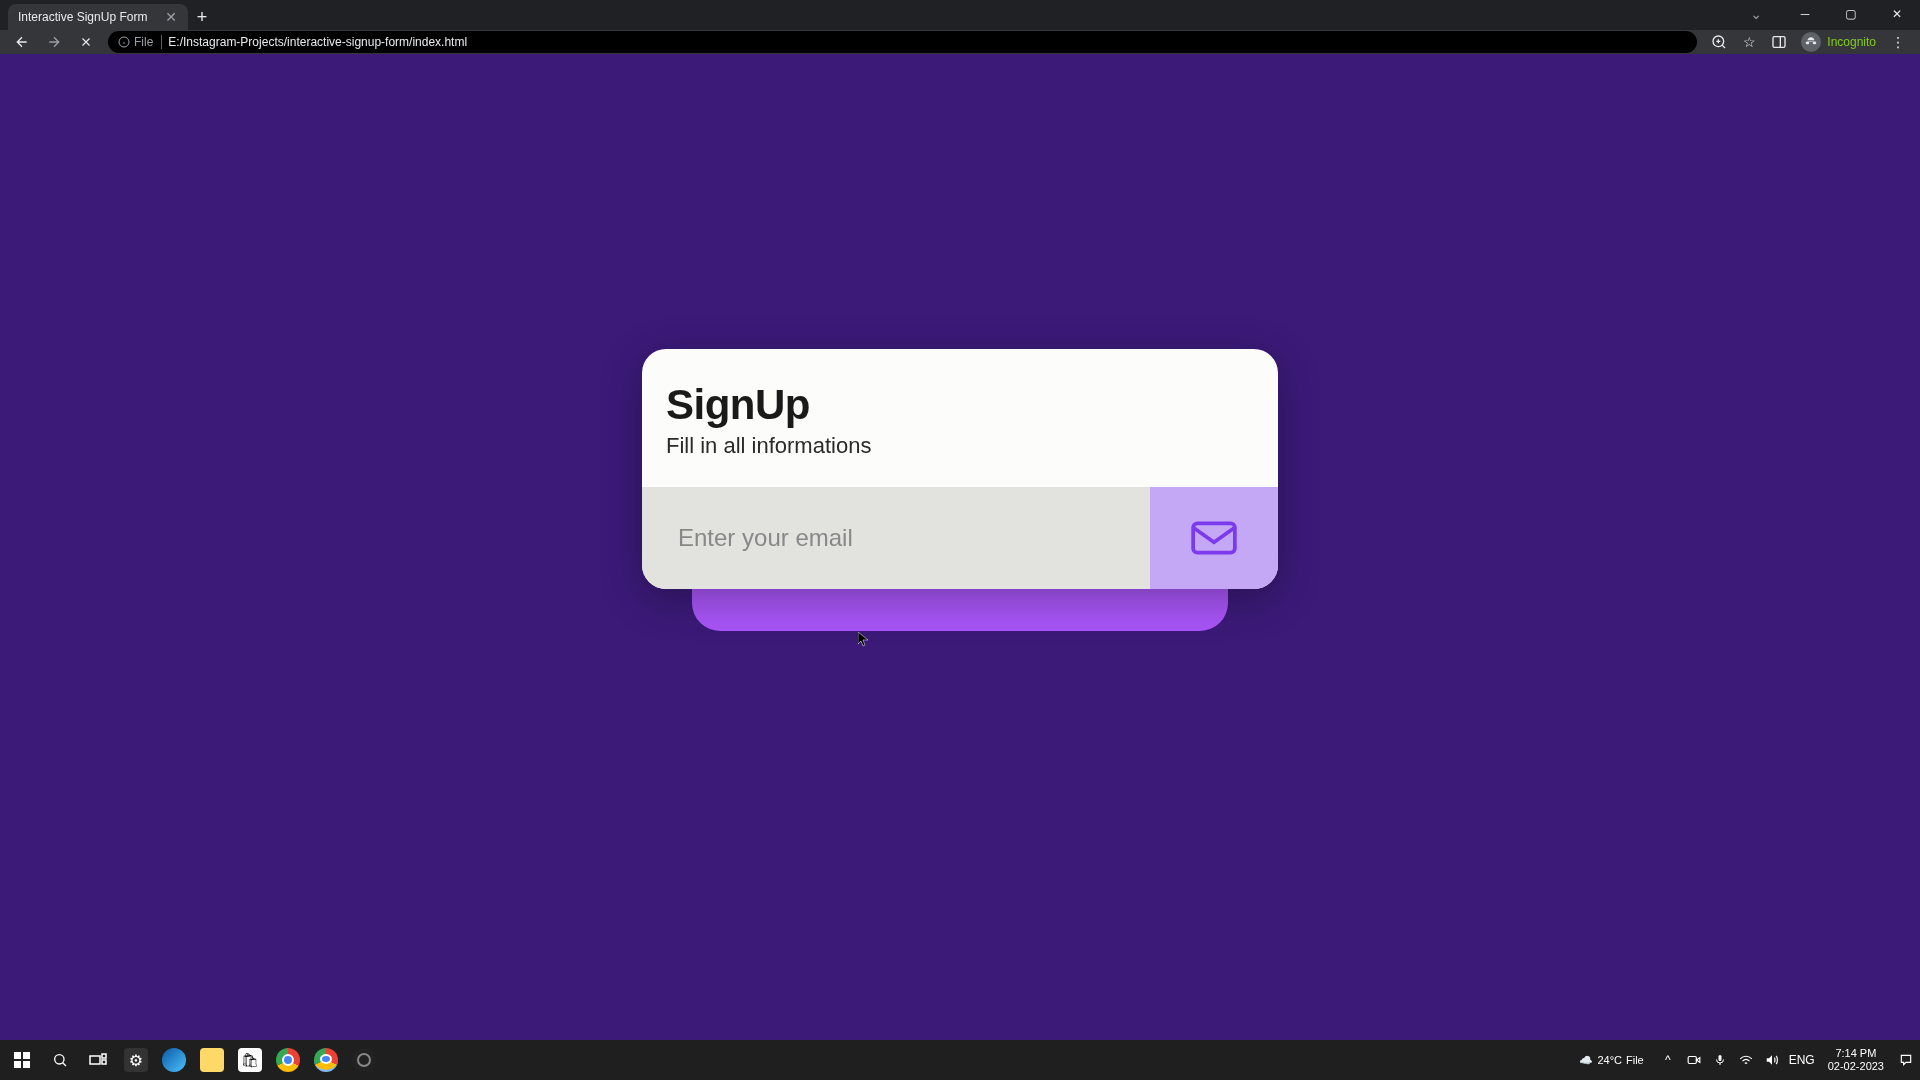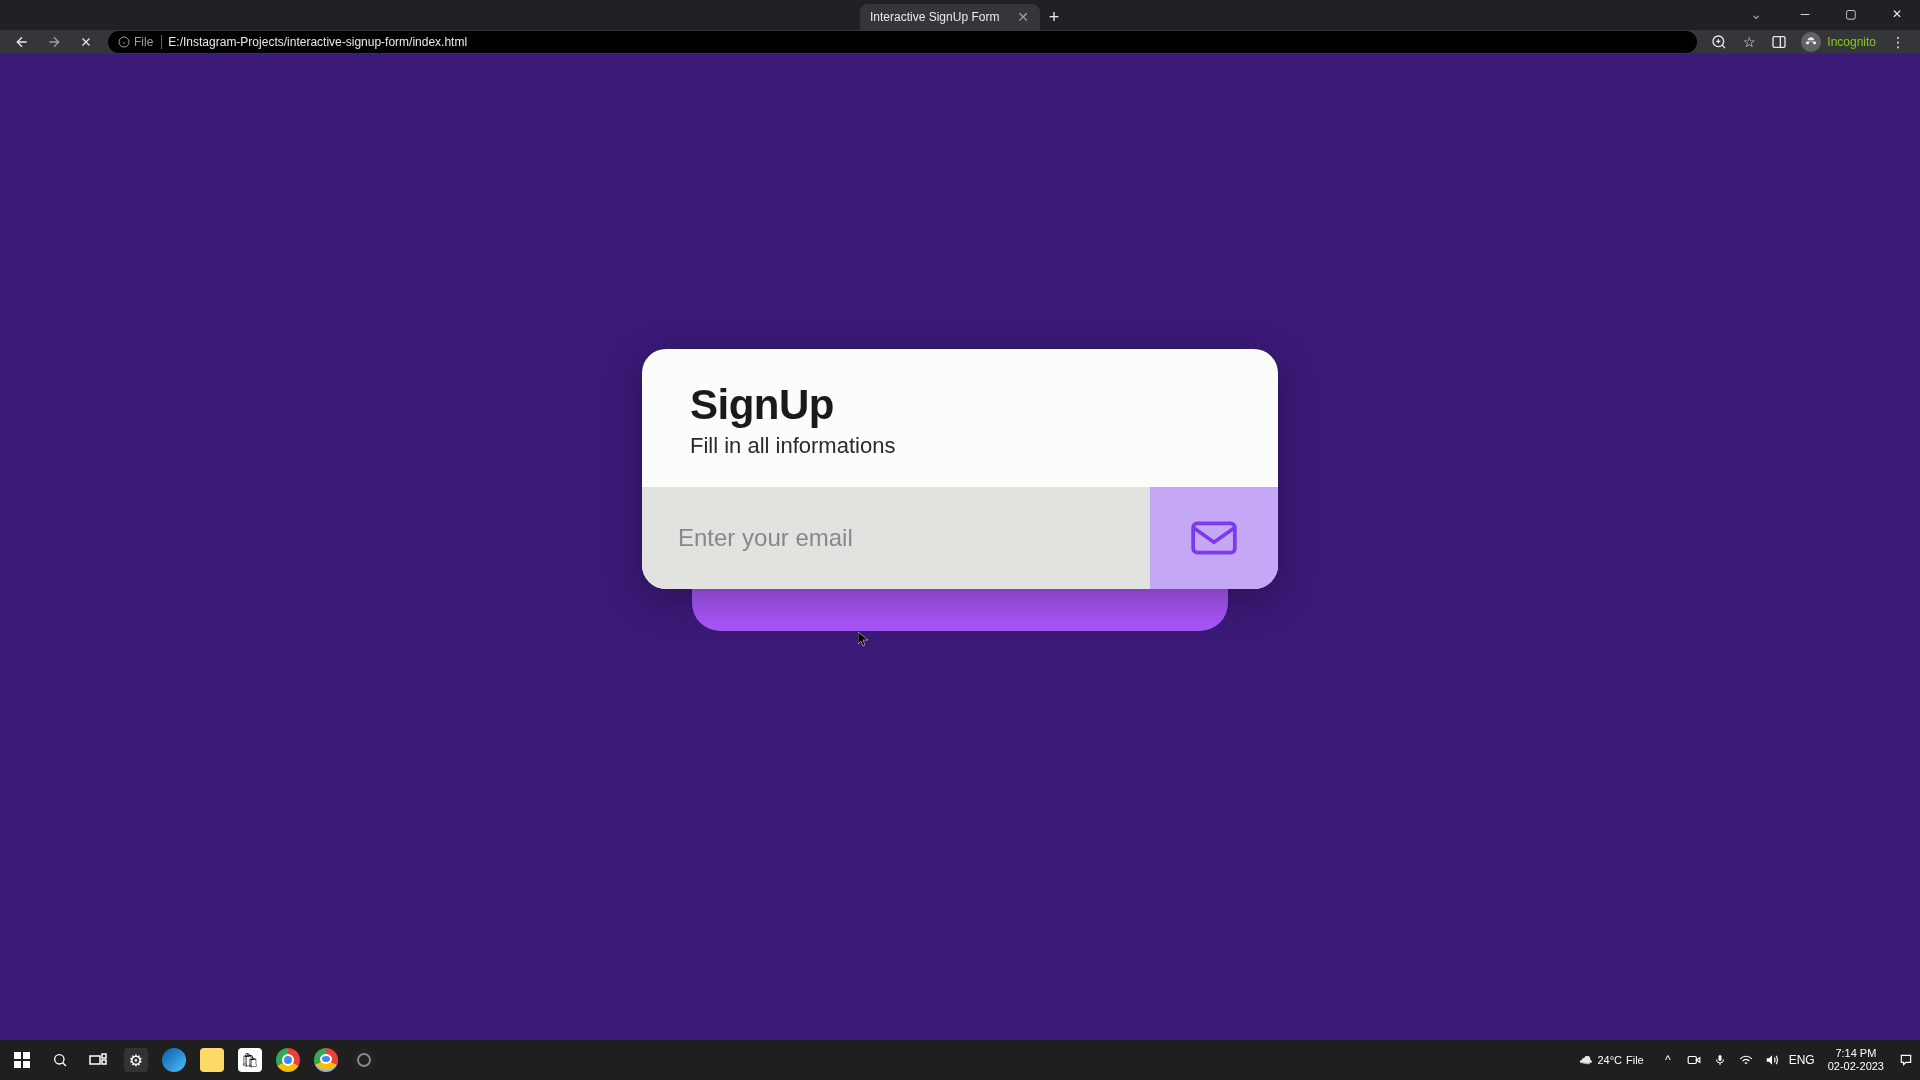--- a/index.html
+++ b/index.html
@@ -1,20 +1,20 @@
 <!DOCTYPE html>
 <html><head>
   <meta charset="utf-8">
   <style>
     * { margin: 0; padding: 0; box-sizing: border-box; font-family: -apple-system, BlinkMacSystemFont, 'Segoe UI', Arial, sans-serif; }
     html, body { width: 1920px; height: 1080px; overflow: hidden; background: #000; }
     
     
     .browser-chrome { background: #202124; height: 54px; display: flex; flex-direction: column; }
-    .tab-bar { height: 40px; display: flex; align-items: flex-end; padding-left: 8px; justify-content: center; }
+    .tab-bar { height: 40px; display: flex; align-items: flex-end; padding-left: 8px; }
     .tab { background: #35363a; height: 26px; width: 180px; border-radius: 8px 8px 0 0; display: flex; align-items: center; padding: 0 10px; font-size: 12px; color: #e8eaed; justify-content: space-between; }
     .tab-close { width: 14px; height: 14px; display: flex; align-items: center; justify-content: center; font-size: 14px; color: #9aa0a6; cursor: pointer; }
     .new-tab { width: 28px; height: 26px; display: flex; align-items: center; justify-content: center; color: #e8eaed; font-size: 18px; cursor: pointer; }
     .window-controls { position: absolute; right: 0; top: 0; display: flex; height: 28px; align-items: center; }
     .wc-btn { width: 46px; height: 28px; display: flex; align-items: center; justify-content: center; color: #e8eaed; font-size: 12px; cursor: pointer; }
     .wc-chevron { margin-right: 20px; font-size: 14px; color: #9aa0a6; }
     
     .toolbar { background: #35363a; height: 26px; display: flex; align-items: center; padding: 0 8px; gap: 4px; }
     .nav-btn { width: 28px; height: 24px; display: flex; align-items: center; justify-content: center; color: #9aa0a6; cursor: pointer; }
     .nav-btn.active { color: #e8eaed; }
@@ -23,21 +23,21 @@
     .toolbar-right { display: flex; align-items: center; gap: 2px; }
     .tb-icon { width: 28px; height: 24px; display: flex; align-items: center; justify-content: center; color: #e8eaed; cursor: pointer; font-size: 14px; }
     .incognito { display: flex; align-items: center; gap: 6px; font-size: 12px; color: #84cc16; padding: 0 6px; }
     .incognito-icon { width: 20px; height: 20px; border-radius: 50%; background: #5f6368; display: flex; align-items: center; justify-content: center; }
     
     
     .page-viewport { height: calc(1080px - 54px - 40px); background: #3b1a78; position: relative; overflow: hidden; }
     .signup-wrap { position: absolute; left: 50%; top: 295px; transform: translateX(-50%); width: 636px; }
     .card-shadow { position: absolute; bottom: -42px; left: 50px; right: 50px; height: 70px; background: #a855f7; border-radius: 0 0 28px 28px; z-index: 1; }
     .signup-card { position: relative; z-index: 2; background: #fcfcfa; border-radius: 24px; overflow: hidden; box-shadow: 0 10px 40px rgba(0,0,0,0.3); }
-    .card-header { padding: 32px 48px 28px; }
+    .card-header { padding: 32px 24px 28px; }
     .card-title { font-size: 42px; font-weight: 700; color: #1a1a1a; margin-bottom: 4px; letter-spacing: -0.5px; }
     .card-subtitle { font-size: 22px; color: #2a2a2a; font-weight: 400; }
     .input-row { display: flex; height: 102px; }
     .email-input { flex: 1; background: #e2e2df; border: none; padding: 0 36px; font-size: 24px; color: #1d4ed8; outline: none; }
     .email-input::placeholder { color: #888; }
     .submit-btn { width: 128px; background: #c4a8f5; border: none; display: flex; align-items: center; justify-content: center; cursor: pointer; }
     .submit-btn svg { width: 50px; height: 50px; }
     
     .cursor-pointer { position: absolute; left: 858px; top: 578px; font-size: 12px; color: #000; }
     

